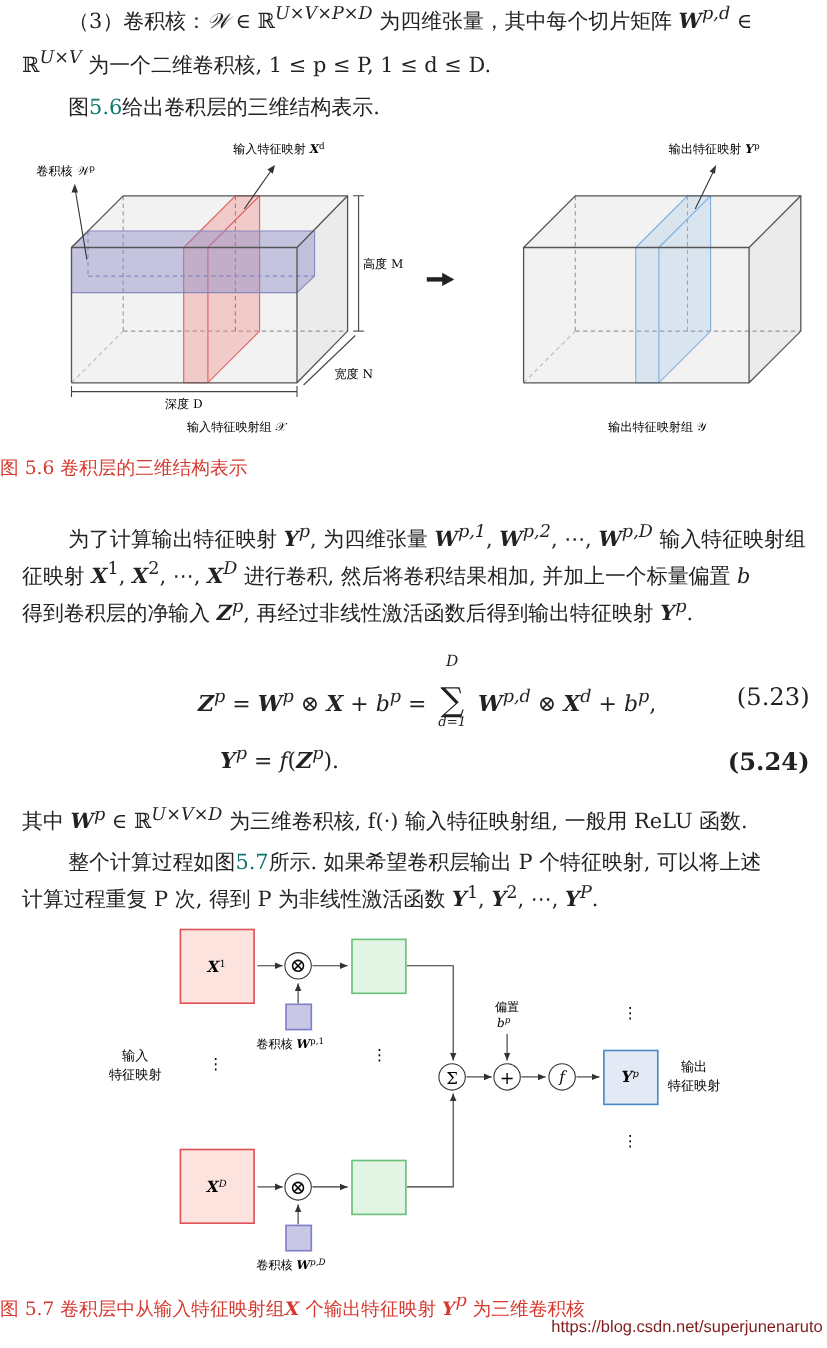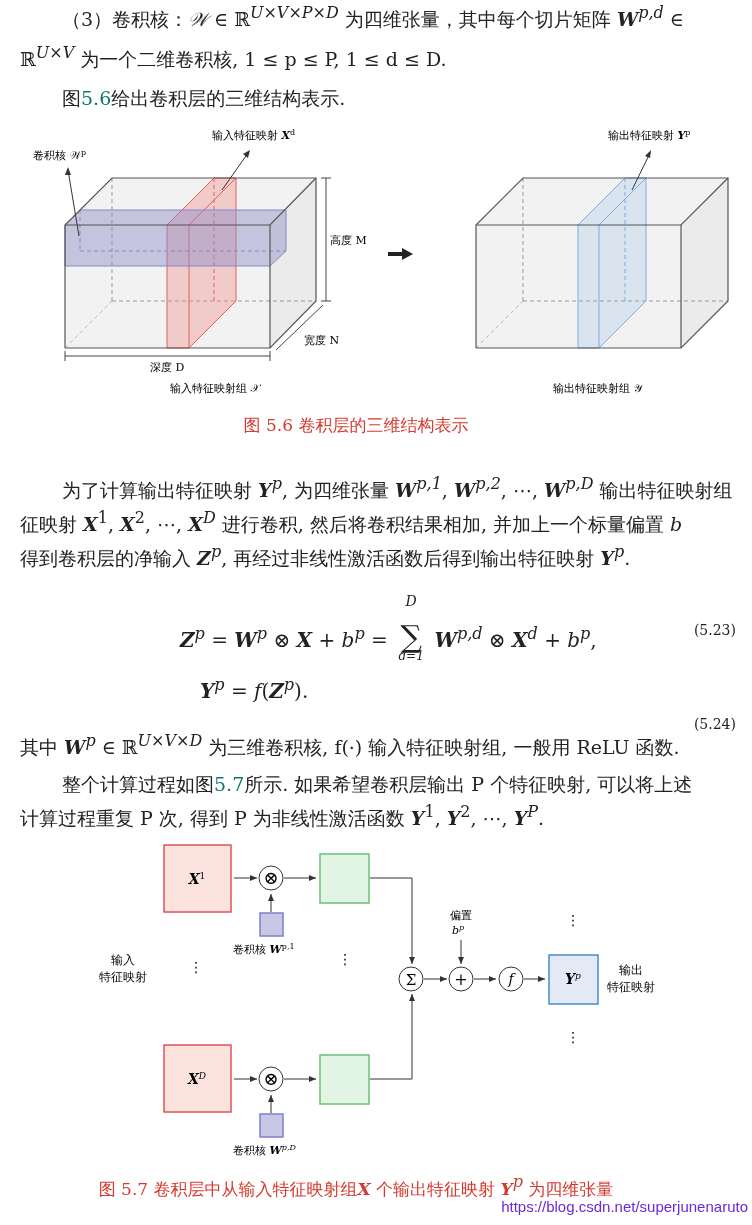--- a/index.html
+++ b/index.html
@@ -3,25 +3,25 @@
 <meta charset="utf-8">
 <style>
   html, body { margin:0; padding:0; background:#ffffff; }
   body { width:752px; height:1225px; position:relative; overflow:hidden;
          font-family:"DejaVu Serif","Liberation Serif",serif; color:#222; }
   .line { position:absolute; left:0; width:752px; font-size:19px; line-height:24px; white-space:nowrap; }
   .red { color:#0f766e; }
   .b { font-weight:bold; font-style:italic; }
   .i { font-style:italic; }
   sup { font-size:16px; vertical-align:8px; line-height:0; }
-  .caption { position:absolute; left:0; width:712px; text-align:center; font-size:17px; color:#d6392f; }
+  .caption { position:absolute; left:0; width:712px; text-align:left; font-size:17px; color:#d6392f; }
   .eq { position:absolute; font-size:20px; }
-  .eqnum { position:absolute; right:16px; font-size:14px; }
+  .eqnum { position:absolute; right:16px; font-size:22px; }
   svg text { font-family:"DejaVu Serif","Liberation Serif",serif; }
-  .watermark { position:absolute; right:4px; top:1198px; font-family:"Liberation Sans",sans-serif; font-size:15px; color:#6d28d9; }
+  .watermark { position:absolute; right:4px; top:1198px; font-family:"Liberation Sans",sans-serif; font-size:15px; color:#7f1d1d; }
 </style>
 </head>
 <body>
 
 <div class="line" style="top:7px;left:62px;">
   <span>（3）卷积核：</span><span class="i">𝒲</span><span> ∈ ℝ</span><sup class="i">U×V×P×D</sup><span> 为四维张量，其中每个切片矩阵 </span><span class="b">W</span><sup class="i">p,d</sup><span> ∈</span>
 </div>
 <div class="line" style="top:47px;left:20px;">
   <span>ℝ</span><sup class="i">U×V</sup><span> 为一个二维卷积核, 1 ≤ p ≤ P, 1 ≤ d ≤ D.</span>
 </div>
@@ -92,21 +92,21 @@
     <line x1="632" y1="70" x2="650" y2="33" stroke="#333"></line>
     <polygon points="651,30 645,36 650,38" fill="#333"></polygon>
   </g>
   <text x="608" y="19" font-size="11"><tspan>输出特征映射 </tspan><tspan font-weight="bold" font-style="italic">Y</tspan><tspan dy="-4" font-size="8">p</tspan></text>
   <text x="553" y="272" font-size="11">输出特征映射组 𝒴</text>
 </svg>
 
 <div class="caption" style="top:414px;">图 5.6   卷积层的三维结构表示</div>
 
 <div class="line" style="top:478px;left:62px;">
-  <span>为了计算输出特征映射 </span><span class="b">Y</span><sup class="i">p</sup><span>, 为四维张量 </span><span class="b">W</span><sup class="i">p,1</sup>, <span class="b">W</span><sup class="i">p,2</sup>, ⋯, <span class="b">W</span><sup class="i">p,D</sup><span> 输出特征映射组</span>
+  <span>为了计算输出特征映射 </span><span class="b">Y</span><sup class="i">p</sup><span>, 为四维张量 </span><span class="b">W</span><sup class="i">p,1</sup>, <span class="b">W</span><sup class="i">p,2</sup>, ⋯, <span class="b">W</span><sup class="i">p,D</sup><span> 输入特征映射组</span>
 </div>
 <div class="line" style="top:512px;left:20px;">
   <span>征映射 </span><span class="b">X</span><sup>1</sup>, <span class="b">X</span><sup>2</sup>, ⋯, <span class="b">X</span><sup class="i">D</sup><span> 进行卷积, 然后将卷积结果相加, 并加上一个标量偏置 </span><span class="i">b</span>
 </div>
 <div class="line" style="top:546px;left:20px;">
   <span>得到卷积层的净输入 </span><span class="b">Z</span><sup class="i">p</sup><span>, 再经过非线性激活函数后得到输出特征映射 </span><span class="b">Y</span><sup class="i">p</sup><span>.</span>
 </div>
 
 <div class="eq" style="top:619px;left:180px;">
   <span class="b">Z</span><sup class="i">p</sup> = <span class="b">W</span><sup class="i">p</sup> ⊗ <span class="b">X</span> + <span class="i">b</span><sup class="i">p</sup> =
@@ -114,21 +114,21 @@
     <span style="position:absolute;top:-26px;left:0;width:34px;font-size:14px;" class="i">D</span>
     <span style="font-size:30px;">∑</span>
     <span style="position:absolute;top:30px;left:0;width:34px;font-size:12px;" class="i">d=1</span>
   </span>
   <span class="b">W</span><sup class="i">p,d</sup> ⊗ <span class="b">X</span><sup class="i">d</sup> + <span class="i">b</span><sup class="i">p</sup>,
 </div>
 <div class="eqnum" style="top:622px;">(5.23)</div>
 <div class="eq" style="top:679px;left:180px;margin-left:20px;">
   <span class="b">Y</span><sup class="i">p</sup> = <span class="i">f</span>(<span class="b">Z</span><sup class="i">p</sup>).
 </div>
-<div class="eqnum" style="top:716px;">(5.24)</div>
+<div class="eqnum" style="top:680px;font-weight:bold;">(5.24)</div>
 
 <div class="line" style="top:735px;left:20px;">
   <span>其中 </span><span class="b">W</span><sup class="i">p</sup><span> ∈ ℝ</span><sup class="i">U×V×D</sup><span> 为三维卷积核, f(·) 输入特征映射组, 一般用 ReLU 函数.</span>
 </div>
 <div class="line" style="top:772px;left:62px;">
   <span>整个计算过程如图</span><span class="red">5.7</span><span>所示. 如果希望卷积层输出 P 个特征映射, 可以将上述</span>
 </div>
 <div class="line" style="top:806px;left:20px;">
   <span>计算过程重复 P 次, 得到 P 为非线性激活函数 </span><span class="b">Y</span><sup>1</sup>, <span class="b">Y</span><sup>2</sup>, ⋯, <span class="b">Y</span><sup class="i">P</sup>.
 </div>
@@ -183,16 +183,16 @@
   <text x="271" y="245" text-anchor="middle" font-size="18">⊗</text>
   <line x1="284" y1="239" x2="316" y2="239" stroke="#333" marker-end="url(#ah)"></line>
   <rect x="320" y="215" width="49" height="49" fill="#e2f4e4" stroke="#6cc07a" stroke-width="1.5"></rect>
   <rect x="260" y="274" width="23" height="23" fill="#c8c8e6" stroke="#8080c8" stroke-width="1.5"></rect>
   <line x1="271" y1="273" x2="271" y2="255" stroke="#333" marker-end="url(#ah)"></line>
   <text x="233" y="314" font-size="11"><tspan>卷积核 </tspan><tspan font-weight="bold" font-style="italic">W</tspan><tspan dy="-4" font-size="8" font-style="italic">p,D</tspan></text>
   <polyline points="370,239 412,239 412,154" fill="none" stroke="#333" marker-end="url(#ah)"></polyline>
 </svg>
 
 <div class="caption" style="top:1178px;">
-  <span>图 5.7   卷积层中从输入特征映射组</span><span class="b">X</span><span> 个输出特征映射 </span><span class="b">Y</span><sup class="i">p</sup><span> 为四维张量</span>
+  <span>图 5.7   卷积层中从输入特征映射组</span><span class="b">X</span><span> 个输出特征映射 </span><span class="b">Y</span><sup class="i">p</sup><span> 为三维卷积核</span>
 </div>
 
 <div class="watermark">https://blog.csdn.net/superjunenaruto</div>
 
 </body></html>

